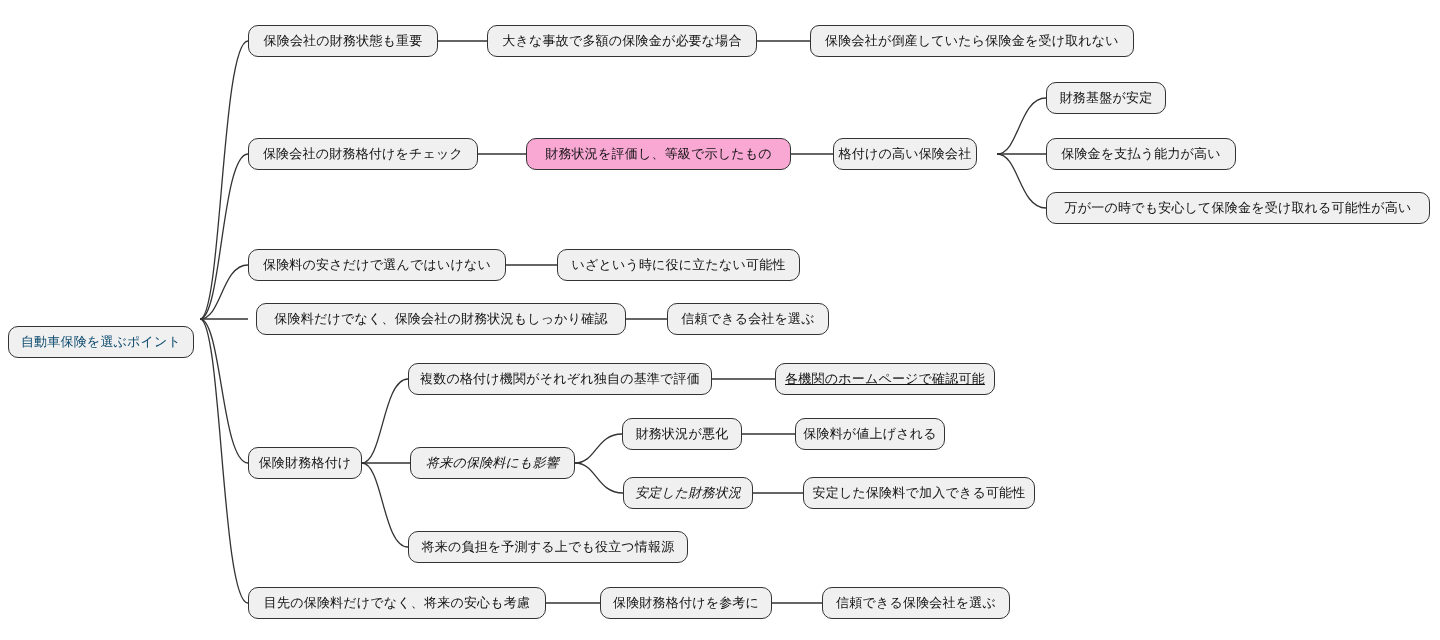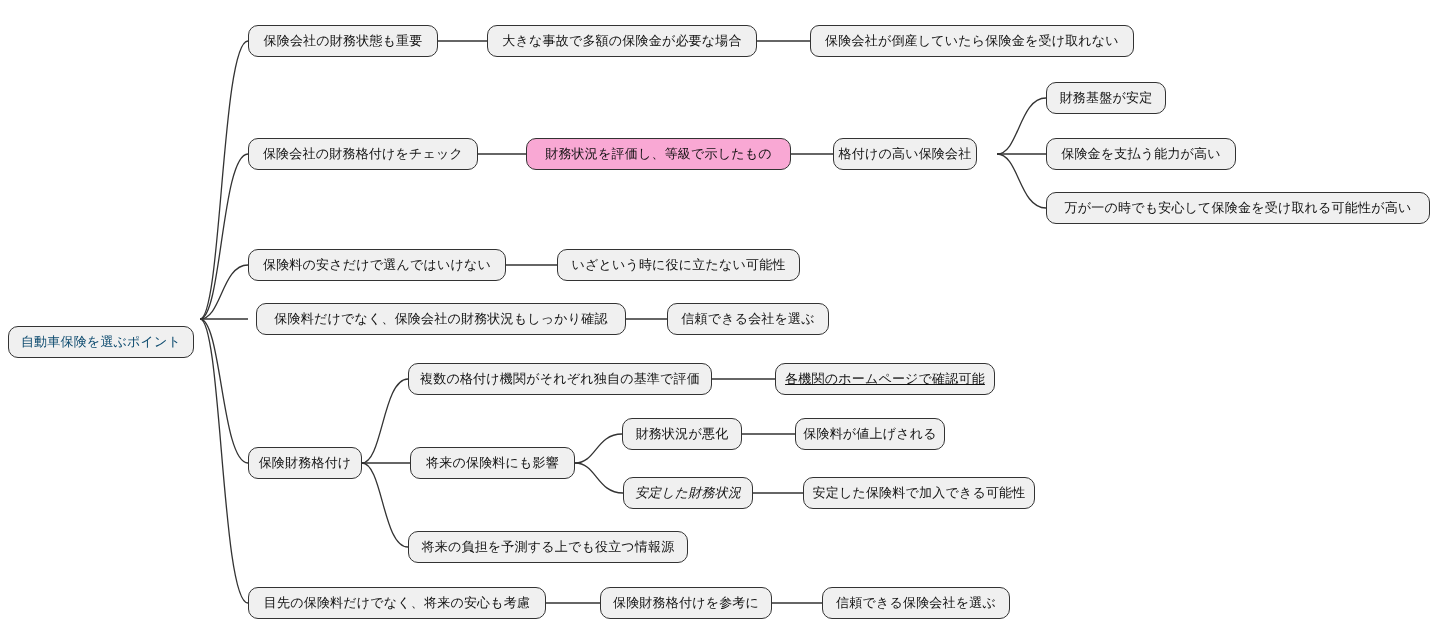--- a/index.html
+++ b/index.html
@@ -94,21 +94,21 @@
       <div class="mm-node" style="left: 1046px; top: 82px; width: 120px; background: rgb(240, 240, 240); border-color: rgb(51, 51, 51); color: rgb(17, 17, 17);">財務基盤が安定</div>
       <div class="mm-node" style="left: 1046px; top: 138px; width: 190px; background: rgb(240, 240, 240); border-color: rgb(51, 51, 51); color: rgb(17, 17, 17);">保険金を支払う能力が高い</div>
       <div class="mm-node" style="left: 1046px; top: 192px; width: 384px; background: rgb(240, 240, 240); border-color: rgb(51, 51, 51); color: rgb(17, 17, 17);">万が一の時でも安心して保険金を受け取れる可能性が高い</div>
       <div class="mm-node" style="left: 248px; top: 249px; width: 258px; background: rgb(240, 240, 240); border-color: rgb(51, 51, 51); color: rgb(17, 17, 17);">保険料の安さだけで選んではいけない</div>
       <div class="mm-node" style="left: 557px; top: 249px; width: 243px; background: rgb(240, 240, 240); border-color: rgb(51, 51, 51); color: rgb(17, 17, 17);">いざという時に役に立たない可能性</div>
       <div class="mm-node" style="left: 248px; top: 303px; width: 370px; background: rgb(240, 240, 240); border-color: rgb(51, 51, 51); color: rgb(17, 17, 17); margin-left: 8px;">保険料だけでなく、保険会社の財務状況もしっかり確認</div>
       <div class="mm-node" style="left: 667px; top: 303px; width: 162px; background: rgb(240, 240, 240); border-color: rgb(51, 51, 51); color: rgb(17, 17, 17);">信頼できる会社を選ぶ</div>
       <div class="mm-node" style="left: 248px; top: 447px; width: 114px; background: rgb(240, 240, 240); border-color: rgb(51, 51, 51); color: rgb(17, 17, 17);">保険財務格付け</div>
       <div class="mm-node" style="left: 408px; top: 363px; width: 304px; background: rgb(240, 240, 240); border-color: rgb(51, 51, 51); color: rgb(17, 17, 17);">複数の格付け機関がそれぞれ独自の基準で評価</div>
       <div class="mm-node" style="left: 775px; top: 363px; width: 220px; background: rgb(240, 240, 240); border-color: rgb(51, 51, 51); color: rgb(17, 17, 17); text-decoration: underline;">各機関のホームページで確認可能</div>
-      <div class="mm-node" style="left: 410px; top: 447px; width: 165px; background: rgb(240, 240, 240); border-color: rgb(51, 51, 51); color: rgb(17, 17, 17);">将来の保険料にも影響</div>
+      <div class="mm-node" style="left: 410px; top: 447px; width: 165px; background: rgb(240, 240, 240); border-color: rgb(51, 51, 51); color: rgb(17, 17, 17); font-style: italic;">将来の保険料にも影響</div>
       <div class="mm-node" style="left: 622px; top: 418px; width: 120px; background: rgb(240, 240, 240); border-color: rgb(51, 51, 51); color: rgb(17, 17, 17);">財務状況が悪化</div>
       <div class="mm-node" style="left: 795px; top: 418px; width: 150px; background: rgb(240, 240, 240); border-color: rgb(51, 51, 51); color: rgb(17, 17, 17);">保険料が値上げされる</div>
       <div class="mm-node" style="left: 623px; top: 477px; width: 130px; background: rgb(240, 240, 240); border-color: rgb(51, 51, 51); color: rgb(17, 17, 17); font-style: italic;">安定した財務状況</div>
       <div class="mm-node" style="left: 803px; top: 477px; width: 232px; background: rgb(240, 240, 240); border-color: rgb(51, 51, 51); color: rgb(17, 17, 17);">安定した保険料で加入できる可能性</div>
       <div class="mm-node" style="left: 408px; top: 531px; width: 280px; background: rgb(240, 240, 240); border-color: rgb(51, 51, 51); color: rgb(17, 17, 17);">将来の負担を予測する上でも役立つ情報源</div>
       <div class="mm-node" style="left: 248px; top: 587px; width: 298px; background: rgb(240, 240, 240); border-color: rgb(51, 51, 51); color: rgb(17, 17, 17);">目先の保険料だけでなく、将来の安心も考慮</div>
       <div class="mm-node" style="left: 600px; top: 587px; width: 172px; background: rgb(240, 240, 240); border-color: rgb(51, 51, 51); color: rgb(17, 17, 17);">保険財務格付けを参考に</div>
       <div class="mm-node" style="left: 822px; top: 587px; width: 188px; background: rgb(240, 240, 240); border-color: rgb(51, 51, 51); color: rgb(17, 17, 17);">信頼できる保険会社を選ぶ</div>
     </div>
 </div>

